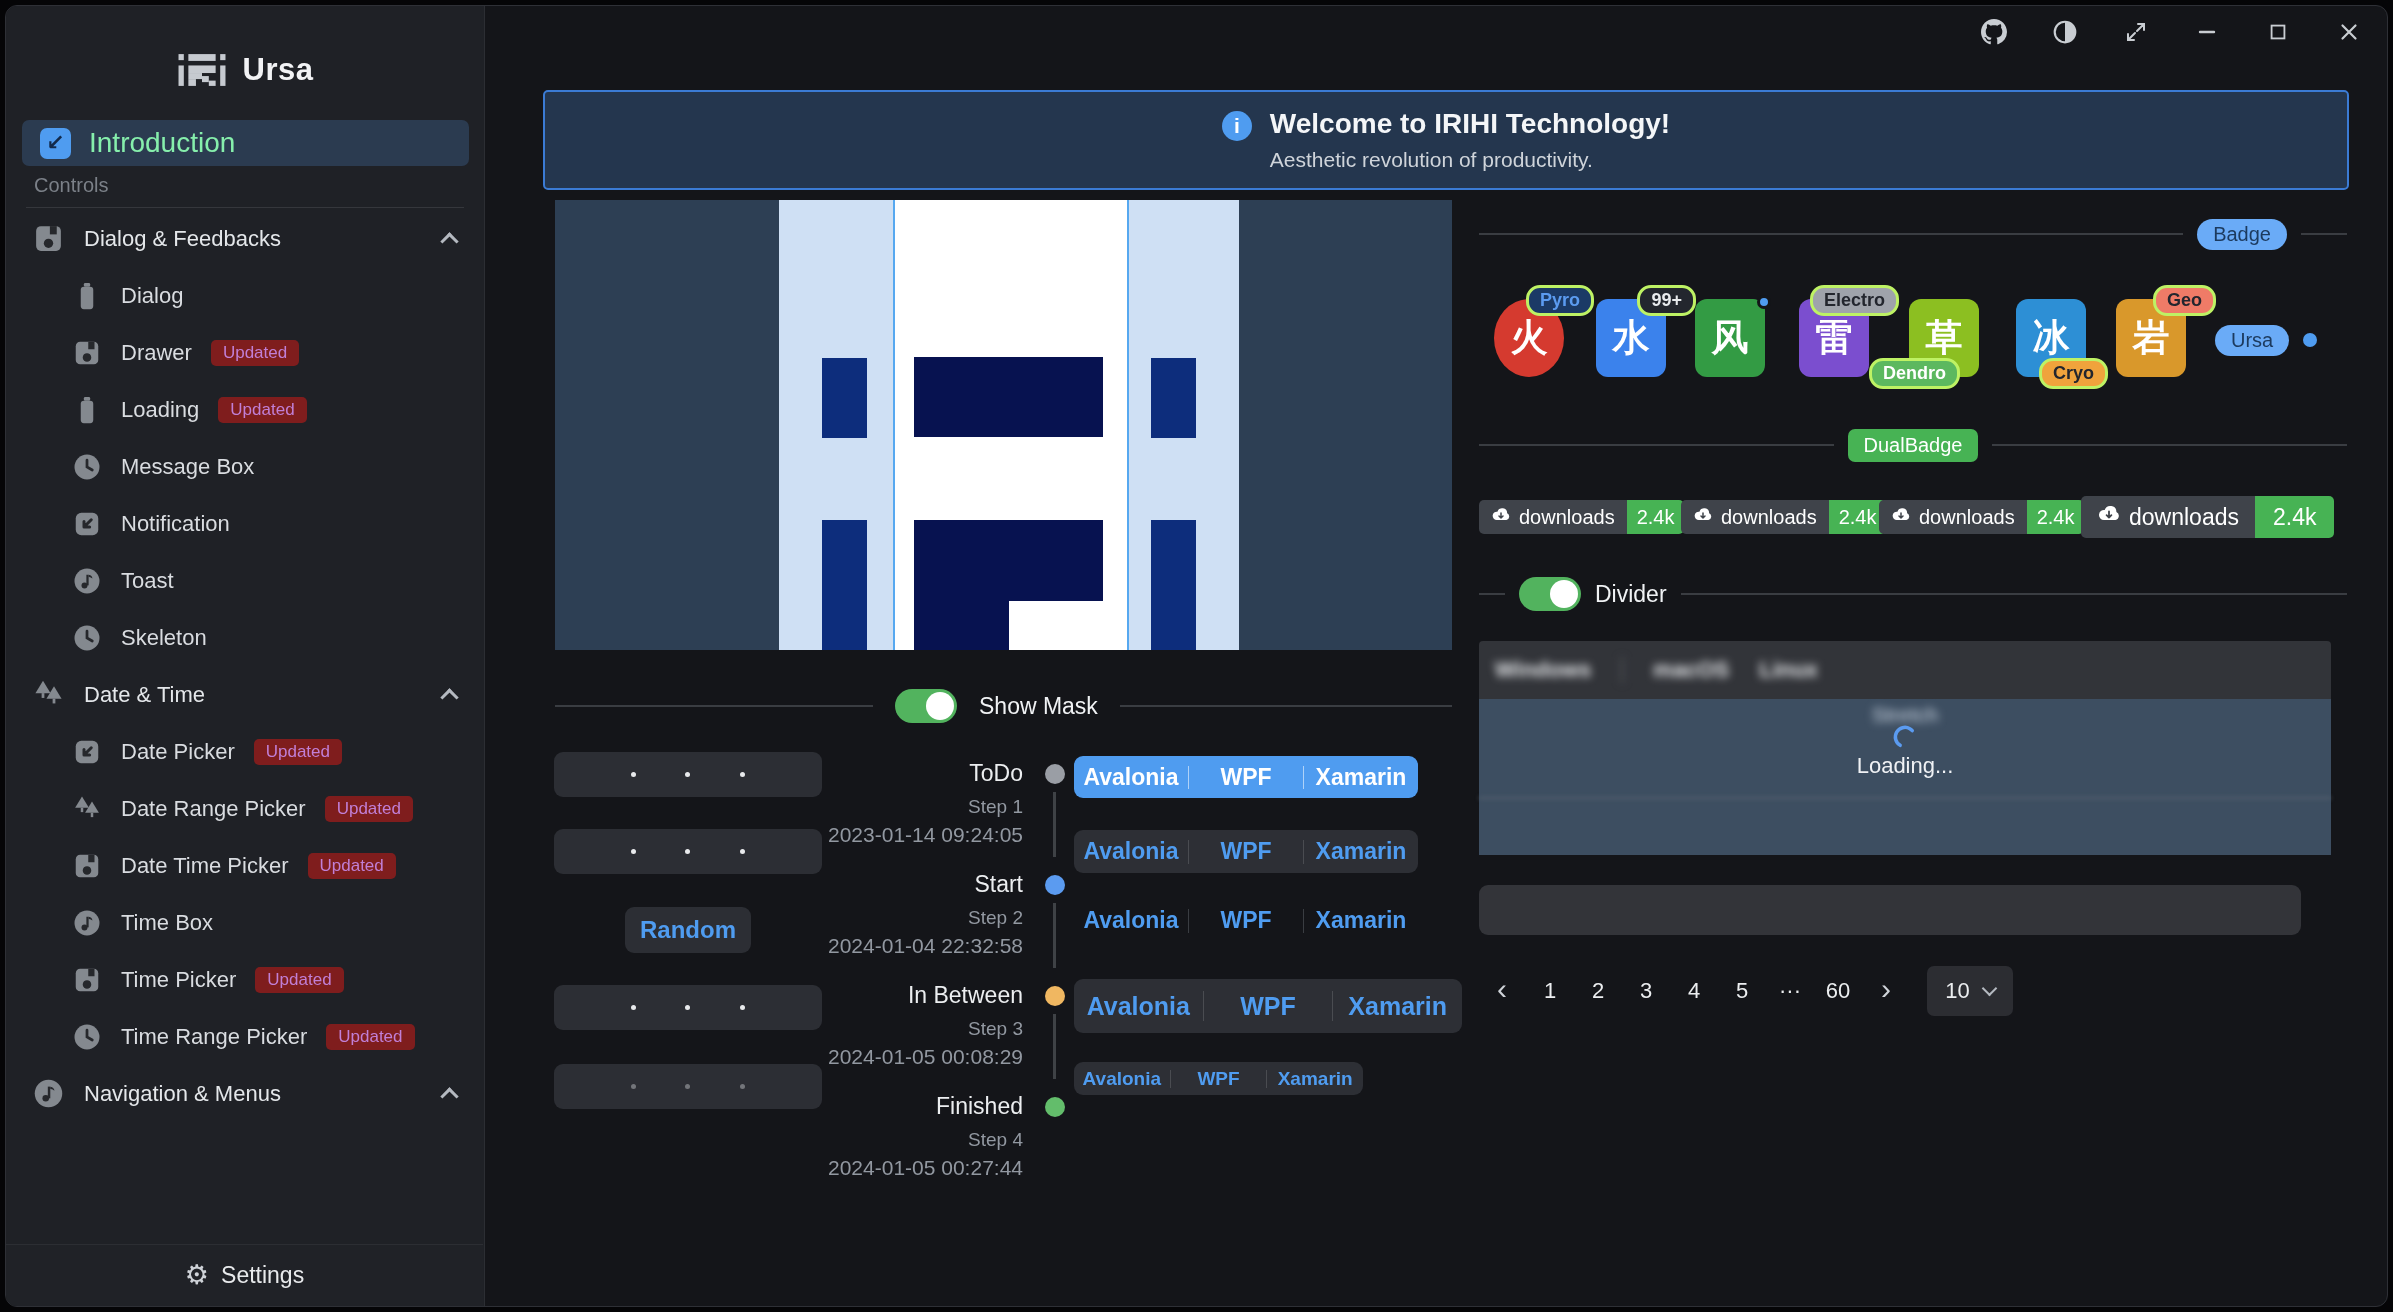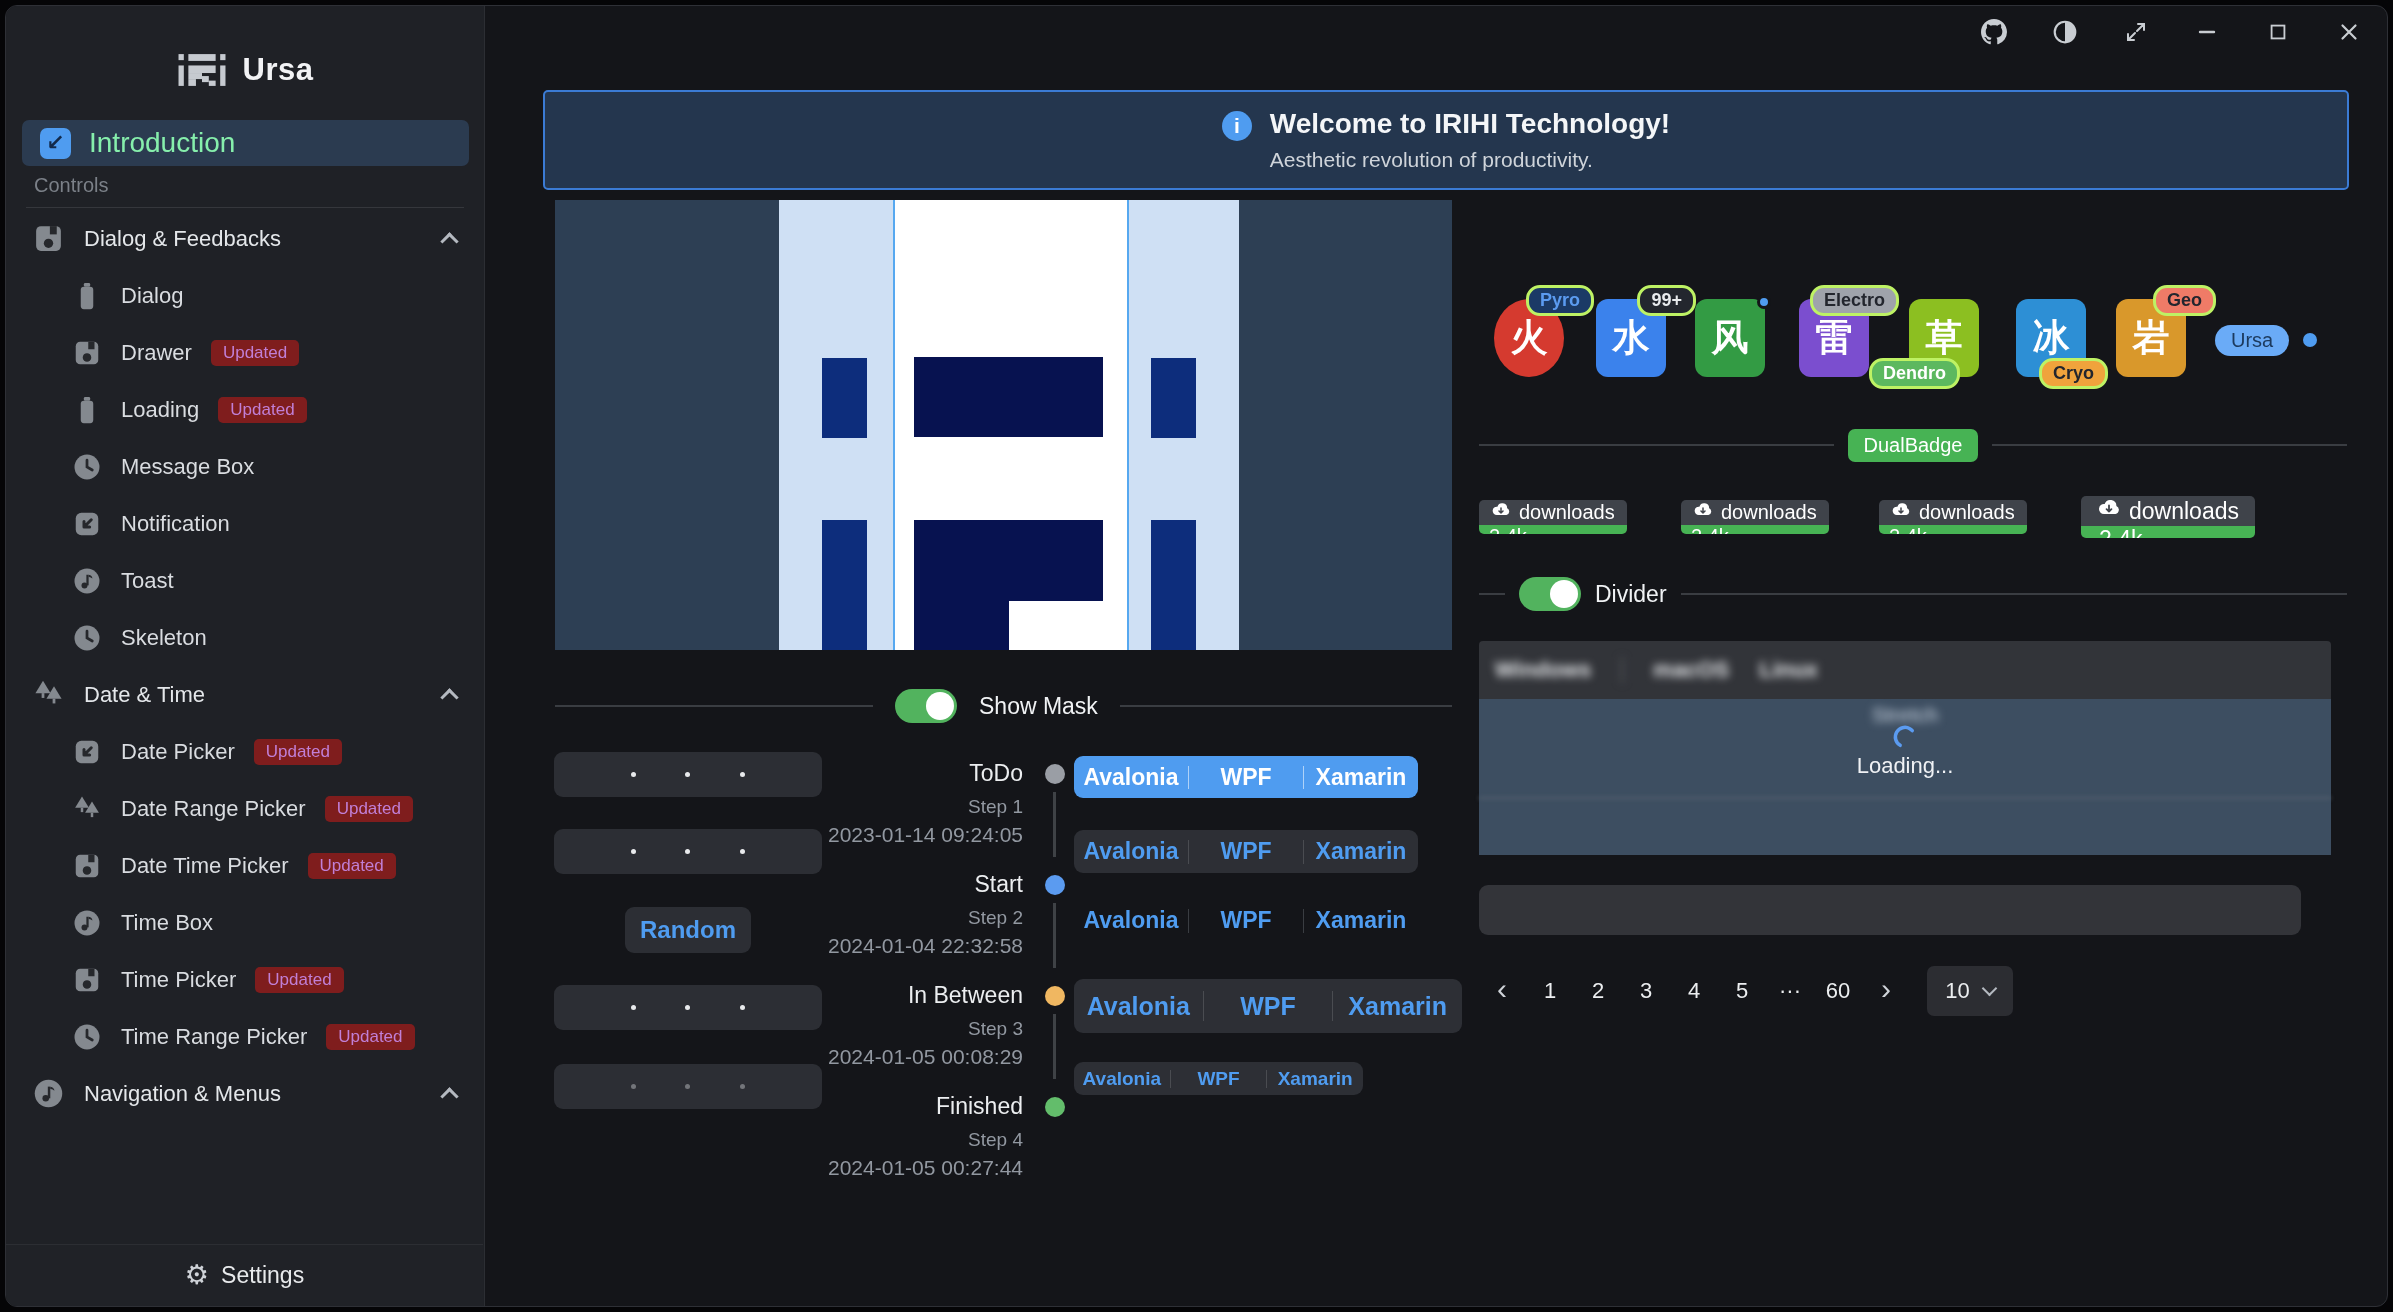--- a/index.html
+++ b/index.html
@@ -88,21 +88,21 @@
   .divrow{position:absolute;left:0;right:0;display:flex;align-items:center;gap:14px;}
   .pill-blue{background:#6aabf7;color:#1c3a5e;font-size:20px;padding:4px 16px;border-radius:16px;white-space:nowrap;}
   #tiles{position:absolute;left:0;top:293px;height:92px;width:868px;}
   .tile{position:absolute;top:0;width:70px;height:78px;display:flex;align-items:center;justify-content:center;color:#fff;font-size:37px;font-weight:bold;}
   .tile-badge{position:absolute;font-size:18px;padding:2px 11px;border-radius:14px;border:3px solid #bef264;white-space:nowrap;z-index:3;}
   .tile-dot{position:absolute;width:14px;height:14px;border-radius:50%;border:3px solid #141519;z-index:3;}
   #ursa-pill{position:absolute;left:736px;top:26px;}
   #lone-dot{position:absolute;left:824px;top:34px;width:14px;height:14px;border-radius:50%;background:#4f9cf0;}
   .pill-green{background:#47b354;color:#fff;font-size:20px;padding:5px 16px;border-radius:7px;}
   #dl-row{position:absolute;left:0;top:490px;height:46px;width:868px;}
-  .dlbadge{position:absolute;display:flex;border-radius:5px;overflow:hidden;cursor:pointer;flex-direction:column;}
+  .dlbadge{position:absolute;display:flex;border-radius:5px;overflow:hidden;cursor:pointer;}
   .dlbadge .left{background:#3f434a;color:#fff;display:flex;align-items:center;gap:8px;}
   .dlbadge .right{background:#47b354;color:#fff;display:flex;align-items:center;}
   .divider-row{position:absolute;left:0;right:0;top:566px;height:44px;display:flex;align-items:center;gap:14px;}
   .divider-row .lshort{width:26px;}
   .divider-row .llong{flex:1;}
 
   
   #tabs-region{position:absolute;left:0;top:635px;width:852px;height:220px;}
   #tab-strip{height:58px;background:#323439;border-radius:4px 4px 0 0;display:flex;align-items:center;padding-left:16px;}
   #tab-strip .inner{display:flex;align-items:center;gap:30px;filter:blur(4px);}
@@ -486,20 +486,25 @@
             <div class="seg" style="flex: 1 1 0%; color: rgb(79, 156, 240); font-size: 19px; height: 100%;">Avalonia</div>
             <div class="sep" style="background: rgba(255, 255, 255, 0.14); height: 18px;"></div>
             <div class="seg" style="flex: 1 1 0%; color: rgb(79, 156, 240); font-size: 19px; height: 100%;">WPF</div>
             <div class="sep" style="background: rgba(255, 255, 255, 0.14); height: 18px;"></div>
             <div class="seg" style="flex: 1 1 0%; color: rgb(79, 156, 240); font-size: 19px; height: 100%;">Xamarin</div>
           </div>
         </div>
 
     <div id="rightcol">
 
+      <div class="divrow" style="top:212px;height:32px">
+        <div class="hline" style="flex:1"></div>
+        <span class="pill-blue">Badge</span>
+        <div class="hline" style="width:46px"></div>
+      </div>
 
       <div id="tiles">
         <span class="pill-blue" id="ursa-pill">Ursa</span>
         <span id="lone-dot"></span>
       <div class="tile" style="left: 15px; background: rgb(213, 58, 47); border-radius: 50%;">火<span class="tile-badge" style="background: rgb(27, 58, 102); color: rgb(91, 155, 240); top: -14px; right: -30px;">Pyro</span></div>
             <div class="tile" style="left: 117px; background: rgb(59, 130, 236); border-radius: 12px;">水<span class="tile-badge" style="background: rgb(35, 38, 46); color: rgb(232, 234, 237); top: -14px; right: -30px;">99+</span></div>
             <div class="tile" style="left: 216px; background: rgb(51, 155, 68); border-radius: 12px;">风<span class="tile-dot" style="background: rgb(79, 156, 240); top: -4px; right: -6px; position: absolute;"></span></div>
             <div class="tile" style="left: 320px; background: rgb(123, 78, 207); border-radius: 12px;">雷<span class="tile-badge" style="background: rgb(159, 163, 171); color: rgb(35, 38, 46); top: -14px; right: -30px;">Electro</span></div>
             <div class="tile" style="left: 430px; background: rgb(140, 191, 33); border-radius: 12px;">草<span class="tile-badge" style="background: rgb(92, 184, 95); color: rgb(255, 255, 255); bottom: -12px; left: -40px;">Dendro</span></div>
             <div class="tile" style="left: 537px; background: rgb(45, 143, 213); border-radius: 12px;">冰<span class="tile-badge" style="background: rgb(240, 163, 60); color: rgb(35, 38, 46); bottom: -12px; right: -22px;">Cryo</span></div>

